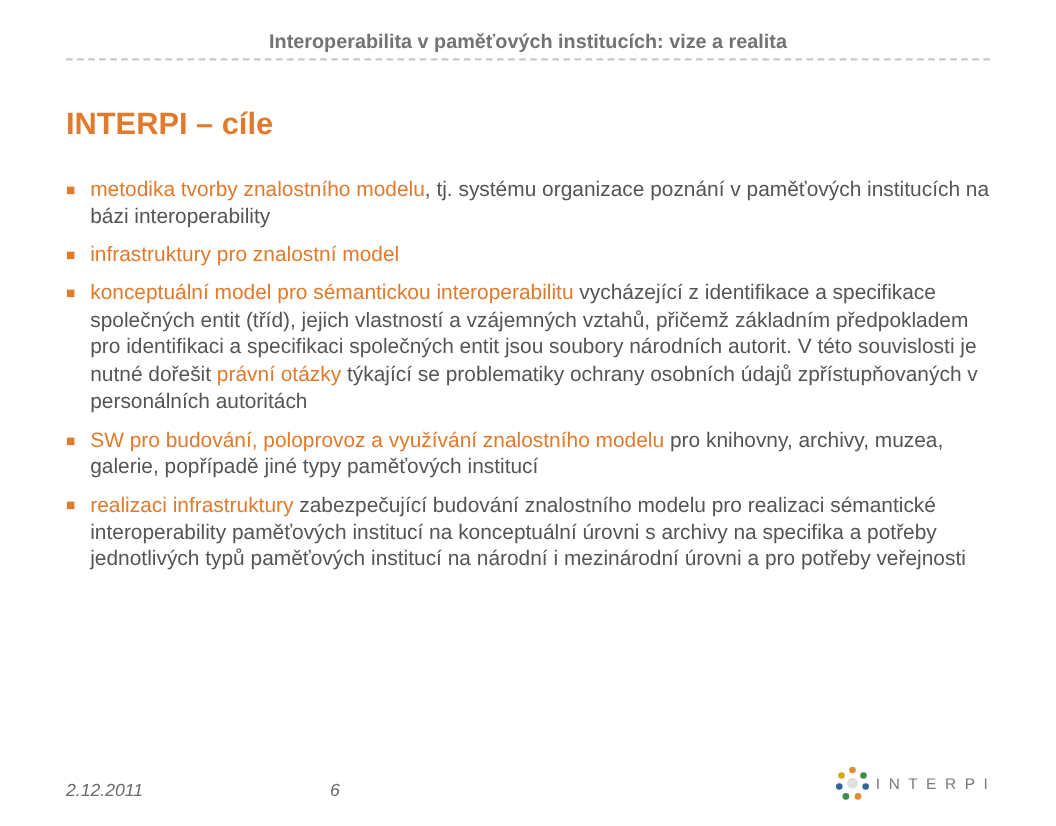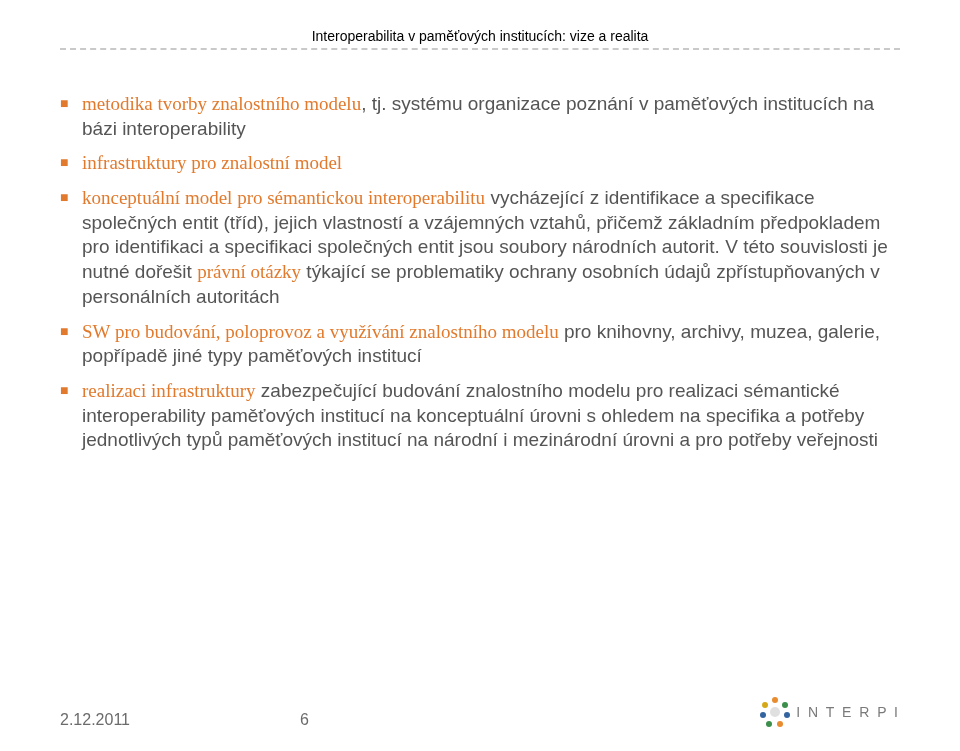--- a/index.html
+++ b/index.html
@@ -1,41 +1,42 @@
 <!DOCTYPE html>
 <html><head>
 <meta charset="utf-8">
 <style>
   * { box-sizing: border-box; margin: 0; padding: 0; }
   html, body { width: 960px; height: 751px; font-family: "Trebuchet MS", "Lucida Sans", Arial, sans-serif; background: #fff; color: #5a5a5a; }
   .page { width: 960px; height: 751px; position: relative; padding: 28px 60px 30px 60px; }
-  .header-title { text-align: center; font-size: 14px; color: #000000; margin-bottom: 4px; font-weight: 400; }
+  .header-title { text-align: center; font-size: 18px; color: #737373; margin-bottom: 4px; font-weight: 700; }
   .divider { height: 0; border-top: 2px dashed #c9c9c9; margin-bottom: 42px; }
   .slide-title { font-size: 28px; color: #e27a2d; font-weight: 600; margin-bottom: 32px; }
   ul.bullets { list-style: none; padding: 0; margin: 0 0 0 0; font-size: 19px; line-height: 1.3; color: #555; }
   ul.bullets > li { position: relative; padding-left: 22px; margin-bottom: 10px; }
   ul.bullets > li::before { content: "■"; position: absolute; left: 0; top: 2px; color: #e27a2d; font-size: 14px; }
-  .hl { color: #e27a2d; font-family: Liberation Serif, serif; }
+  .hl { color: #e27a2d; }
   .footer { position: absolute; left: 60px; right: 60px; bottom: 22px; display: flex; align-items: flex-end; justify-content: space-between; font-size: 16px; color: #6b6b6b; }
-  .footer .left { display: flex; gap: 170px; }
+  .footer .left { display: flex; gap: 170px; font-style: italic; }
   .logo { display: flex; align-items: center; gap: 4px; }
   .logo-text { letter-spacing: 2px; font-size: 14px; color: #7a7a7a; }
 </style>
 </head>
 <body>
 
 <div class="page">
   <div class="header-title">Interoperabilita v paměťových institucích: vize a realita</div>
   <div class="divider"></div>
+  <h1 class="slide-title">INTERPI – cíle</h1>
   <ul class="bullets" id="bullets">
       <li><span class="hl">metodika tvorby znalostního modelu</span><span>, tj. systému organizace poznání v paměťových institucích na bázi interoperability</span></li>
       <li><span class="hl">infrastruktury pro znalostní model</span></li>
       <li><span class="hl">konceptuální model pro sémantickou interoperabilitu</span><span> vycházející z identifikace a specifikace společných entit (tříd), jejich vlastností a vzájemných vztahů, přičemž základním předpokladem pro identifikaci a specifikaci společných entit jsou soubory národních autorit. V této souvislosti je nutné dořešit </span><span class="hl">právní otázky</span><span> týkající se problematiky ochrany osobních údajů zpřístupňovaných v personálních autoritách</span></li>
       <li><span class="hl">SW pro budování, poloprovoz a využívání znalostního modelu</span><span> pro knihovny, archivy, muzea, galerie, popřípadě jiné typy paměťových institucí</span></li>
-      <li><span class="hl">realizaci infrastruktury</span><span> zabezpečující budování znalostního modelu pro realizaci sémantické interoperability paměťových institucí na konceptuální úrovni s ohledem na specifika a potřeby jednotlivých typů paměťových institucí na národní i mezinárodní úrovni a pro potřeby veřejnosti</span></li>
+      <li><span class="hl">realizaci infrastruktury</span><span> zabezpečující budování znalostního modelu pro realizaci sémantické interoperability paměťových institucí na konceptuální úrovni s archivy na specifika a potřeby jednotlivých typů paměťových institucí na národní i mezinárodní úrovni a pro potřeby veřejnosti</span></li>
     </ul>
 
   <div class="footer">
     <div class="left">
       <span>2.12.2011</span>
       <span>6</span>
     </div>
     <div class="logo">
       <svg width="34" height="34" viewBox="0 0 34 34">
         <circle cx="17" cy="17" r="5" fill="#e0e0e0"></circle>

